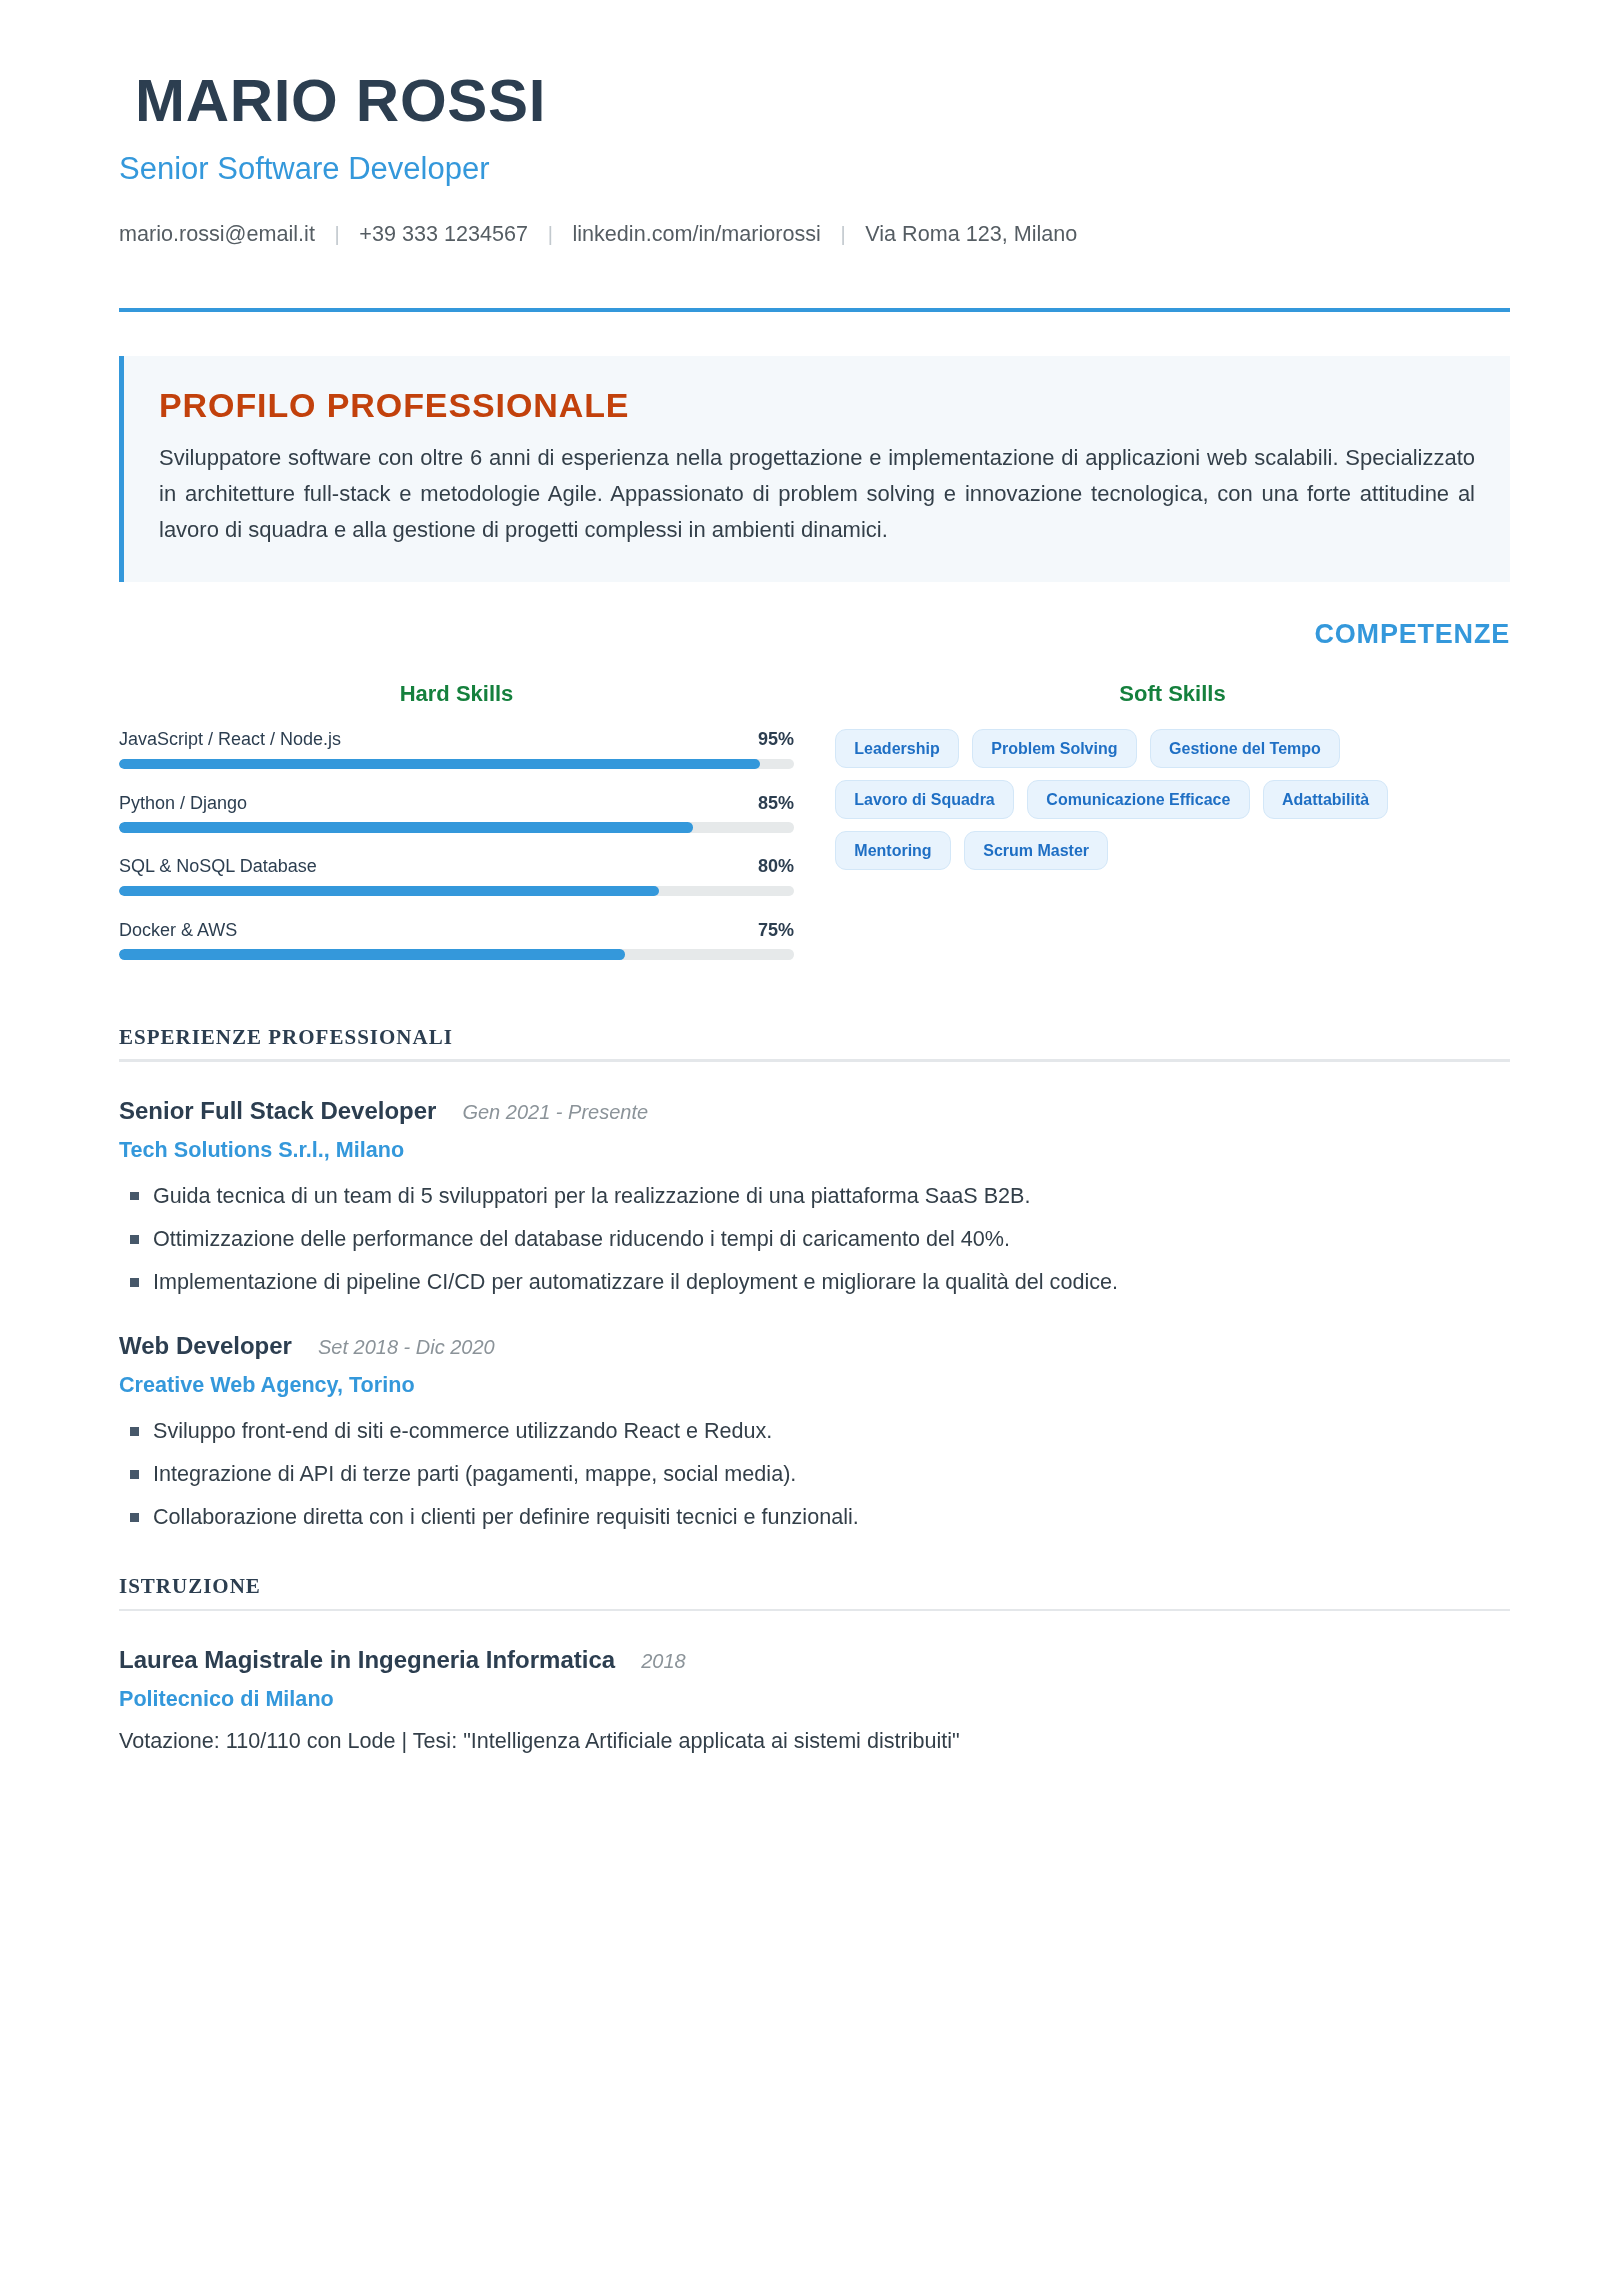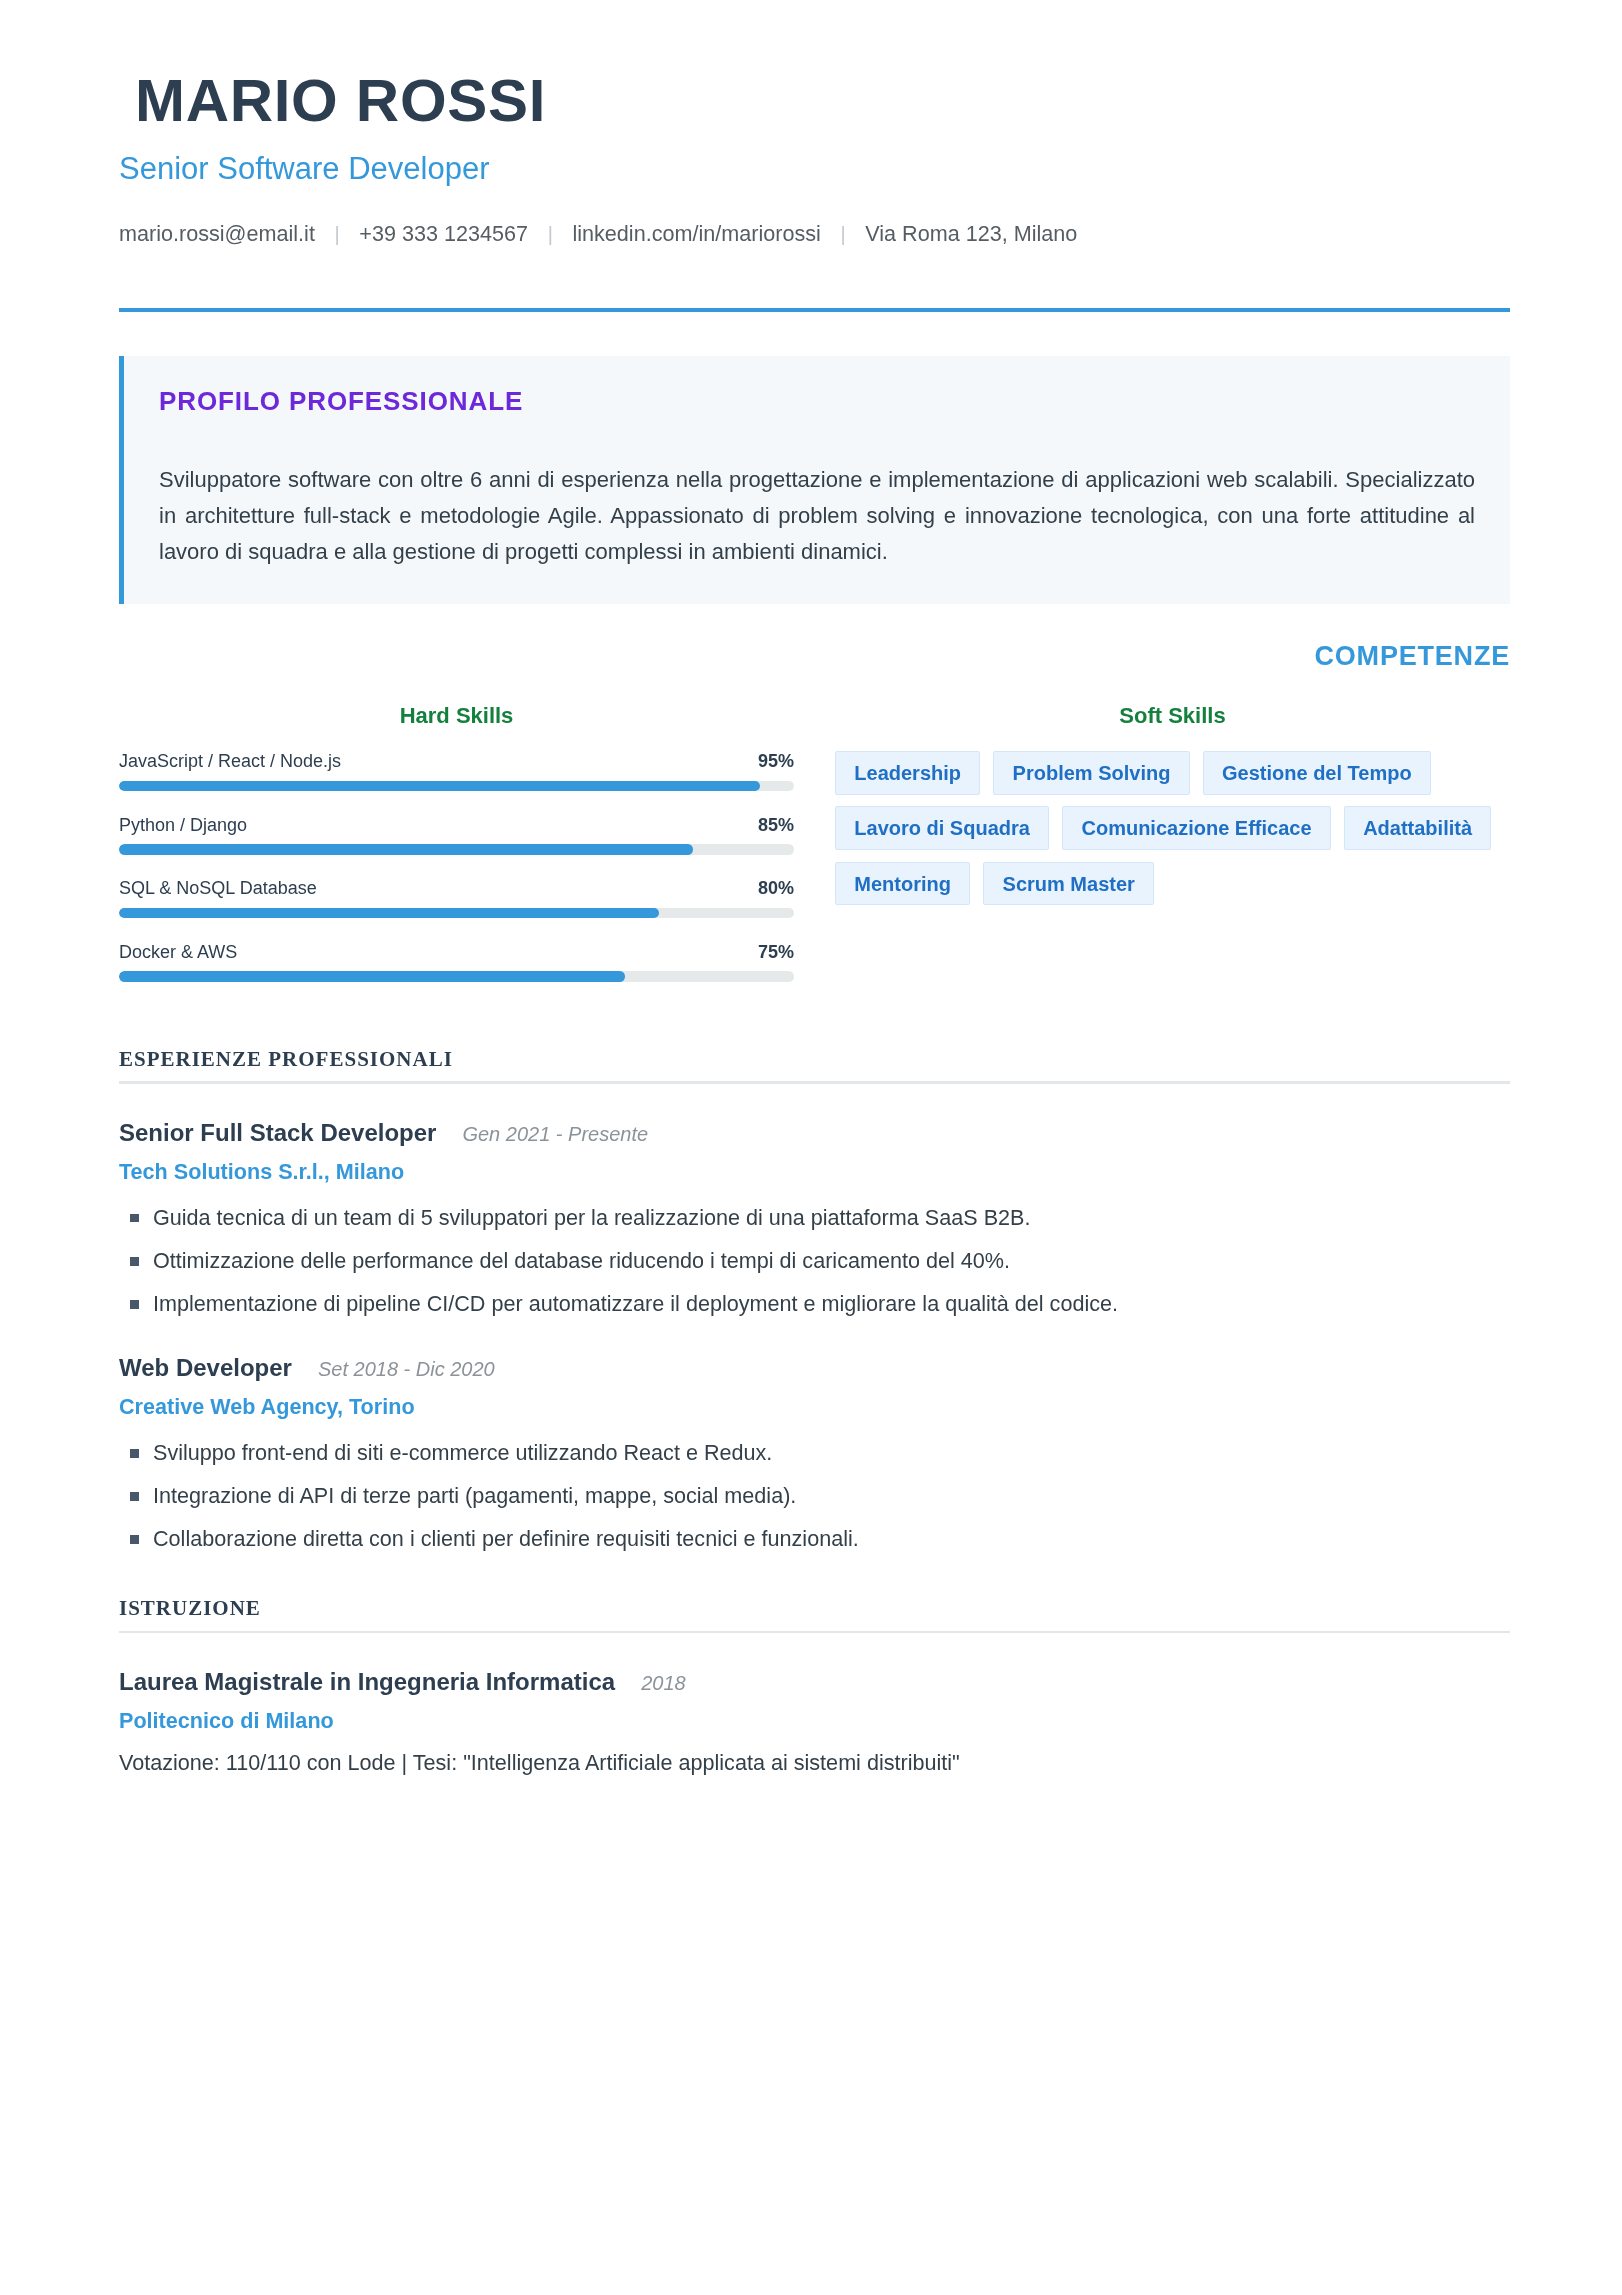--- a/index.html
+++ b/index.html
@@ -62,25 +62,25 @@
 
   
   .profile-card {
     margin-top: 44px;
     background: #f4f8fb;
     border-left: 5.9px solid #3498db;
     padding: 30px 35px 34px 35px;
     box-sizing: border-box;
   }
   .profile-title {
-    font-size: 26px;
+    font-size: 34px;
     font-weight: 700;
     letter-spacing: 0.9px;
-    color: #6d28d9;
-    margin: 0 0 45px 0;
+    color: #c2410c;
+    margin: 0 0 15px 0;
   }
   .profile-text {
     font-size: 22px;
     line-height: 1.63;
     color: #333f49;
     text-align: justify;
     margin: 0;
   }
 
   
@@ -147,23 +147,23 @@
   .pill-wrap {
     display: flex;
     flex-wrap: wrap;
     gap: 11.8px 13px;
     align-content: flex-start;
   }
   .pill {
     background: #e8f3fd;
     border: 1.3px solid #d3e7f8;
     color: #1f6fc4;
-    font-size: 20px;
-    font-weight: 700;
-    border-radius: 2px;
+    font-size: 16px;
+    font-weight: 700;
+    border-radius: 11px;
     padding: 9.8px 18.3px;
     line-height: 1.1;
     white-space: nowrap;
   }
 
   
   .entry { margin-bottom: 35px; }
   .entry:last-child { margin-bottom: 0; }
   .entry-head {
     display: flex;

